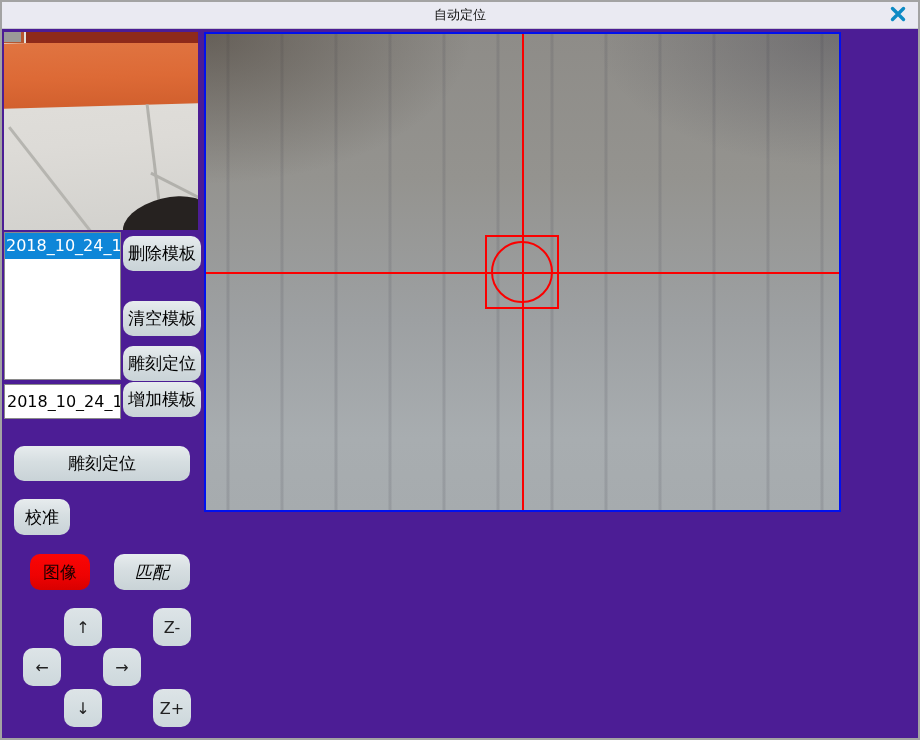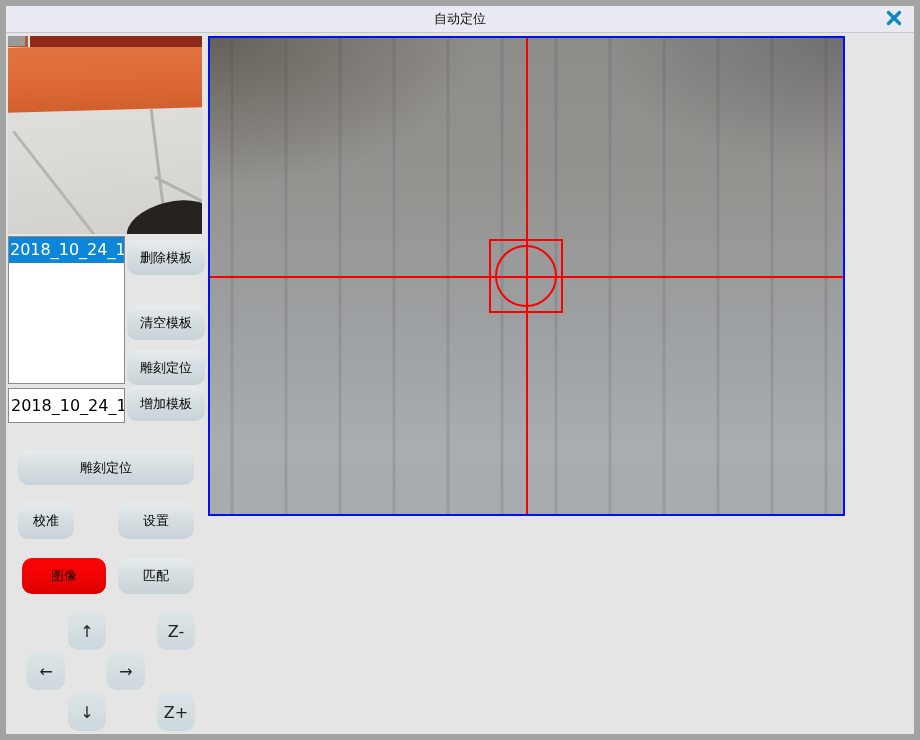--- a/index.html
+++ b/index.html
@@ -1,22 +1,22 @@
 <!DOCTYPE html>
 <html><head>
 <meta charset="utf-8">
 <style>
   * { box-sizing: border-box; margin: 0; padding: 0; }
   html,body { width:920px; height:740px; overflow:hidden; }
   body { font-family: "DejaVu Sans", "Liberation Sans", sans-serif; background:#555; }
 
   .window {
     position:relative; width:920px; height:740px;
-    background:#e5e5e5;
-    border:6px solid #a3a3a3;
+    background:#4c1d95;
+    border:2px solid #a3a3a3;
   }
 
   
   .titlebar {
     position:absolute; left:0; top:0; right:0; height:27px;
     background:#eaeaf2;
     border-bottom:1px solid #c6c6d2;
     display:flex; align-items:center; justify-content:center;
   }
   .titlebar .title { font-size:13px; color:#111; }
@@ -64,37 +64,37 @@
     position:absolute; left:2px; top:382px; width:117px; height:35px;
     background:#ffffff; border:1px solid #8a8a8a;
     font-size:16px; color:#000; padding-left:2px;
     font-family:"DejaVu Sans","Liberation Sans",sans-serif;
   }
 
   .btn {
     position:absolute;
     background:linear-gradient(180deg,#e7ecee 0%,#d6dee1 45%,#c9d3d7 100%);
     border:none; border-radius:10px;
-    font-size:13px; color:#000; cursor:pointer;
+    font-size:17px; color:#000; cursor:pointer;
     display:flex; align-items:center; justify-content:center;
     font-family:"DejaVu Sans","Liberation Sans",sans-serif;
   }
 
   .btn-del   { left:121px; top:234px; width:78px; height:35px; }
   .btn-clear { left:121px; top:287px; width:78px; height:35px;margin-top:12px; }
   .btn-engr  { left:121px; top:344px; width:78px; height:35px; }
   .btn-add   { left:121px; top:380px; width:78px; height:35px; }
 
   .btn-poscut { left:12px;  top:444px; width:176px; height:35px; }
   .btn-calib  { left:12px;  top:497px; width:56px;  height:36px; }
   .btn-set    { left:112px; top:497px; width:76px;  height:36px; }
-  .btn-image  { left:16px;  top:552px; width:84px;  height:36px;
+  .btn-image  { left:28px;  top:552px; width:60px;  height:36px;
                 background:linear-gradient(180deg,#fb0505 0%,#ee0202 60%,#d80000 100%);
                 color:#1c0000;text-align:center; }
-  .btn-match  { left:112px; top:552px; width:76px;  height:36px; }
+  .btn-match  { left:112px; top:552px; width:76px;  height:36px;font-style:italic; }
 
   .jog {
     position:absolute; width:38px; height:38px; border-radius:10px;
     background:linear-gradient(180deg,#dde4e7 0%,#cdd8dc 100%);
     border:none; font-size:16px; color:#222; cursor:pointer;
     display:flex; align-items:center; justify-content:center;
     font-family:"DejaVu Sans","Liberation Sans",sans-serif;
   }
   .jog-up    { left:62px;  top:606px; }
   .jog-zm    { left:151px; top:606px; }
@@ -161,21 +161,20 @@
 
   <input class="name-input" type="text" value="2018_10_24_11" style="">
 
   <button class="btn btn-del">删除模板</button>
   <button class="btn btn-clear">清空模板</button>
   <button class="btn btn-add">增加模板</button>
   <button class="btn btn-engr">雕刻定位</button>
 
   <button class="btn btn-poscut">雕刻定位</button>
   <button class="btn btn-calib">校准</button>
-  <button class="btn btn-set">设置</button>
   <button class="btn btn-image">图像</button>
   <button class="btn btn-match">匹配</button>
 
   <button class="jog jog-up">↑</button>
   <button class="jog jog-zm">Z-</button>
   <button class="jog jog-left">←</button>
   <button class="jog jog-right">→</button>
   <button class="jog jog-down">↓</button>
   <button class="jog jog-zp">Z+</button>
 

